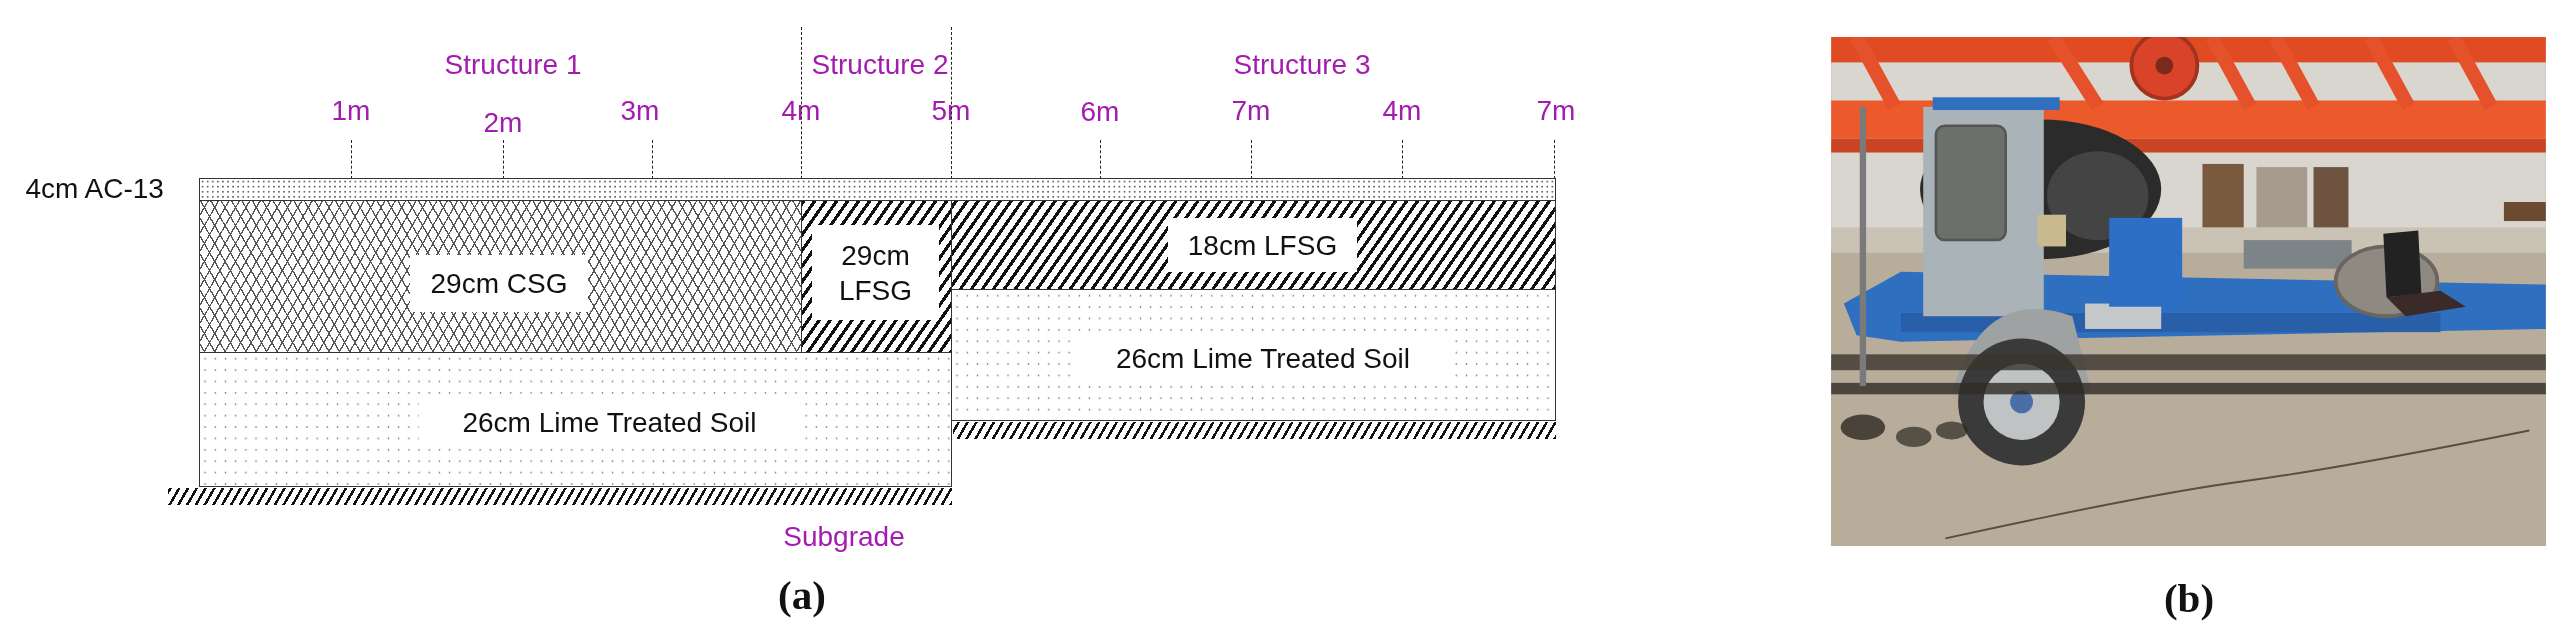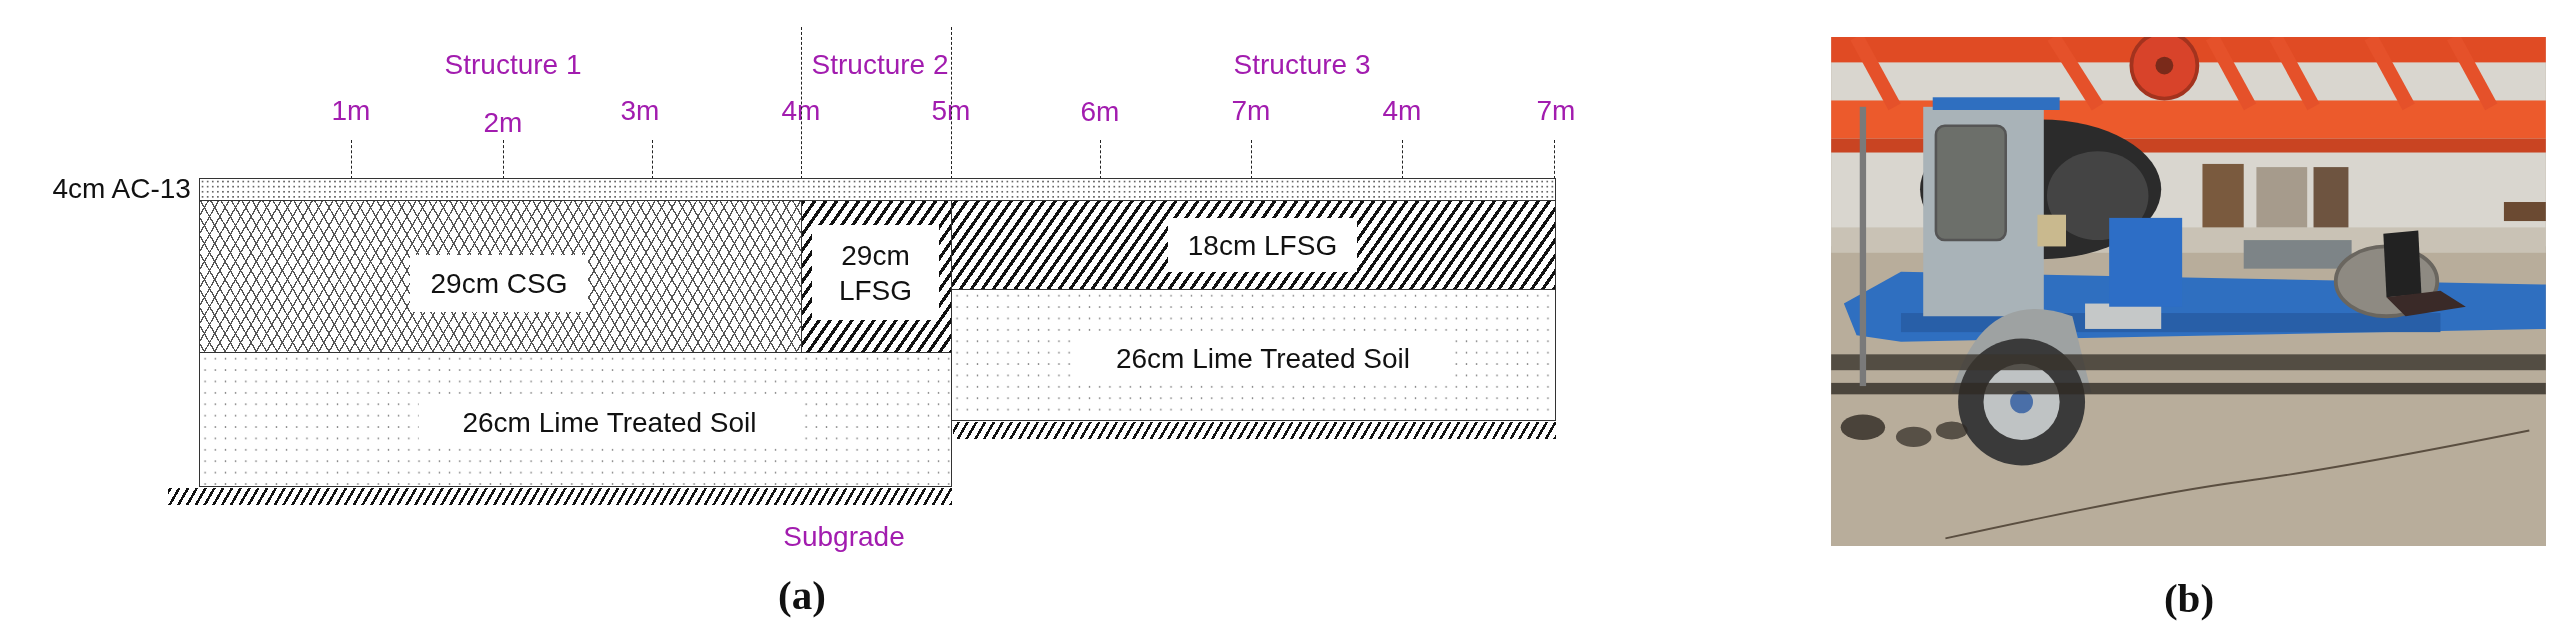--- a/index.html
+++ b/index.html
@@ -1,17 +1,17 @@
 <!DOCTYPE html>
 <html style="font-size:10.2px"><head>
 <meta charset="utf-8">
 <style>
   html,body{margin:0;padding:0;background:#fff;}
   body{width:2576px;height:635px;position:relative;overflow:hidden;font-family:"Liberation Sans","DejaVu Sans",sans-serif;}
-  .abs{position:absolute;margin-left:27px;}
+  .abs{position:absolute;}
   .lbl{position:absolute;color:#a21caf;font-size:28px;white-space:nowrap;transform:translate(-50%,-50%);}
   .caption{position:absolute;font-family:"Liberation Serif","DejaVu Serif",serif;font-size:41px;transform:translate(-50%,-50%);color:#111;}
   .caption b{font-weight:bold;}
   .tick{position:absolute;width:0;border-left:1.9px dashed #222;}
   .layer{position:absolute;box-sizing:border-box;border:1.9px solid #333;}
   .ac{background-color:#fff;background-image:radial-gradient(circle,#666 0.8px,transparent 1px);background-size:5.1px 5.1px;}
   .csg{background-color:#fff;background-image:
       repeating-linear-gradient(60deg,transparent 0 3.8px,#555 3.8px 5.1px,transparent 5.1px 9px),
       repeating-linear-gradient(-60deg,transparent 0 3.8px,#555 3.8px 5.1px,transparent 5.1px 9px);}
   .lfsg{background-color:#fff;background-image:repeating-linear-gradient(-55deg,#111 0 3.2px,#fff 3.2px 9px);}

